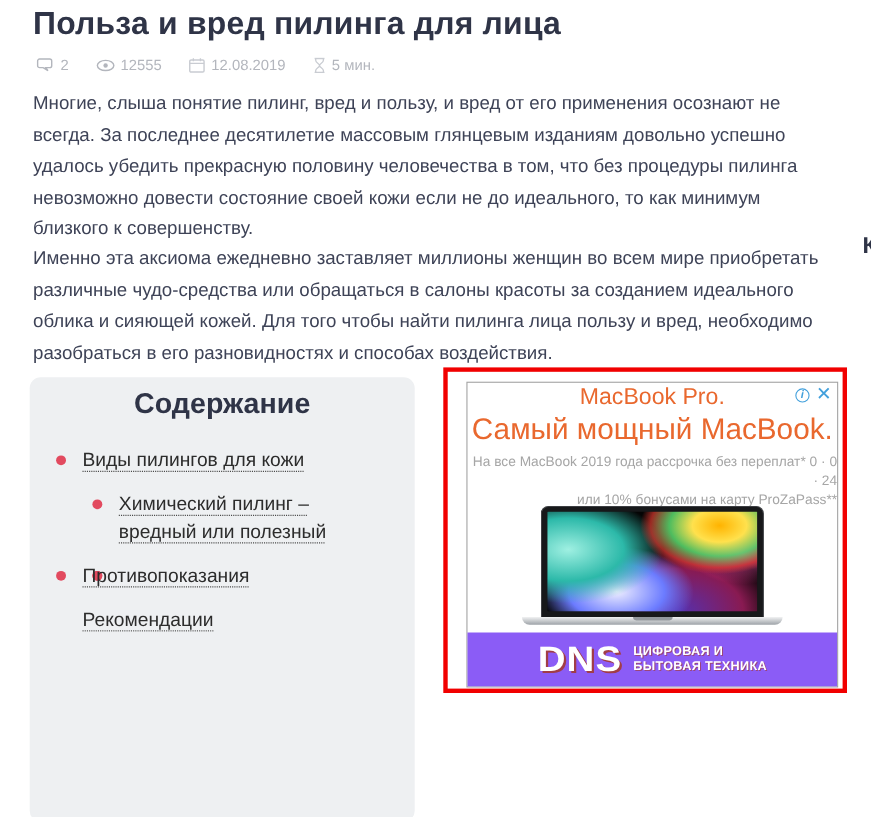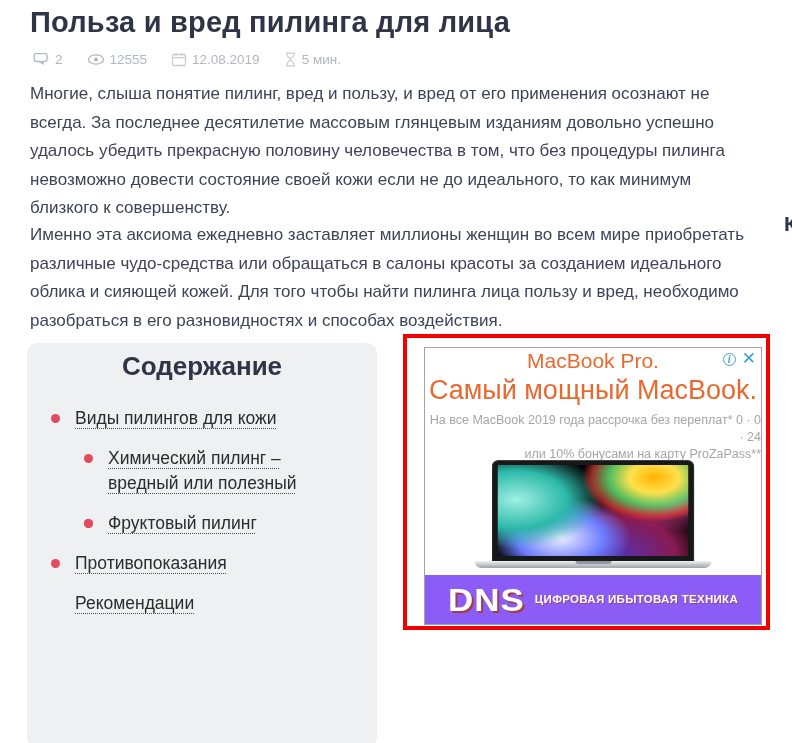--- a/index.html
+++ b/index.html
@@ -48,21 +48,21 @@
     radial-gradient(120px 68px at 10% 38%, #9ff0e2, #2cb9a9 42%, transparent 72%),
     radial-gradient(95px 55px at 33% 80%, #eef, #6b7bff 46%, transparent 74%),
     radial-gradient(115px 75px at 62% 100%, #5530b0, rgba(160,30,95,.85) 52%, transparent 78%),
     #050505;}
   .lap-base{position:relative;width:237px;height:7px;margin-top:0;background:linear-gradient(#f0f1f2,#9da2a7);border-radius:0 0 8px 8px;}
   .lap-base::after{content:"";position:absolute;left:50%;top:0;transform:translateX(-50%);width:36px;height:3px;background:#93989d;border-radius:0 0 5px 5px;}
 
   
   .dns-bar{position:absolute;left:0;right:0;bottom:0;height:49px;background:#8b5cf6;display:flex;align-items:center;justify-content:center;gap:10px;}
   .dns-logo{font-size:35px;font-weight:bold;color:#fff;letter-spacing:1px;line-height:1;text-shadow:2px 2px 0 rgba(165,55,40,.85);transform:scaleY(.92);}
-  .dns-tag{display:flex;flex-direction:row;color:#fff;font-weight:bold;font-size:11.5px;line-height:13.5px;letter-spacing:.3px;text-shadow:1px 1px 0 rgba(165,55,40,.6);}
+  .dns-tag{display:flex;flex-direction:column;color:#fff;font-weight:bold;font-size:11.5px;line-height:13.5px;letter-spacing:.3px;text-shadow:1px 1px 0 rgba(165,55,40,.6);}
 </style>
 </head>
 <body>
 
 <div class="page">
 
   <h1 class="title">Польза и вред пилинга для лица</h1>
 
   <div class="meta">
     <span class="meta-item">
@@ -107,21 +107,21 @@
   <p class="para p2">Именно эта аксиома ежедневно заставляет миллионы женщин во всем мире приобретать различные чудо-средства или обращаться в салоны красоты за созданием идеального облика и сияющей кожей. Для того чтобы найти пилинга лица пользу и вред, необходимо разобраться в его разновидностях и способах воздействия.</p>
 
   <div class="cut-letter">К</div>
 
   <div class="toc">
     <div class="toc-title">Содержание</div>
     <ul class="toc-list">
       <li class="lvl1"><span class="bullet"></span><a>Виды пилингов для кожи</a></li>
       <li class="lvl2"><span class="bullet"></span><a>Химический пилинг – вредный или полезный</a></li>
       <li class="lvl2"><span class="bullet"></span></li>
-      <li class="lvl2"><span class="bullet"></span><a>Фруктовый пилинг</a></li>
+      <li class="lvl2"><span class="bullet"></span></li>
       <li class="lvl1"><span class="bullet"></span><a>Противопоказания</a></li>
       <li class="lvl1"><a>Рекомендации</a></li>
     </ul>
   </div>
 
   <div class="ad-frame">
     <div class="ad">
       <div class="ad-icons">
         <span class="ad-info">i</span>
         <span class="ad-close">✕</span>

